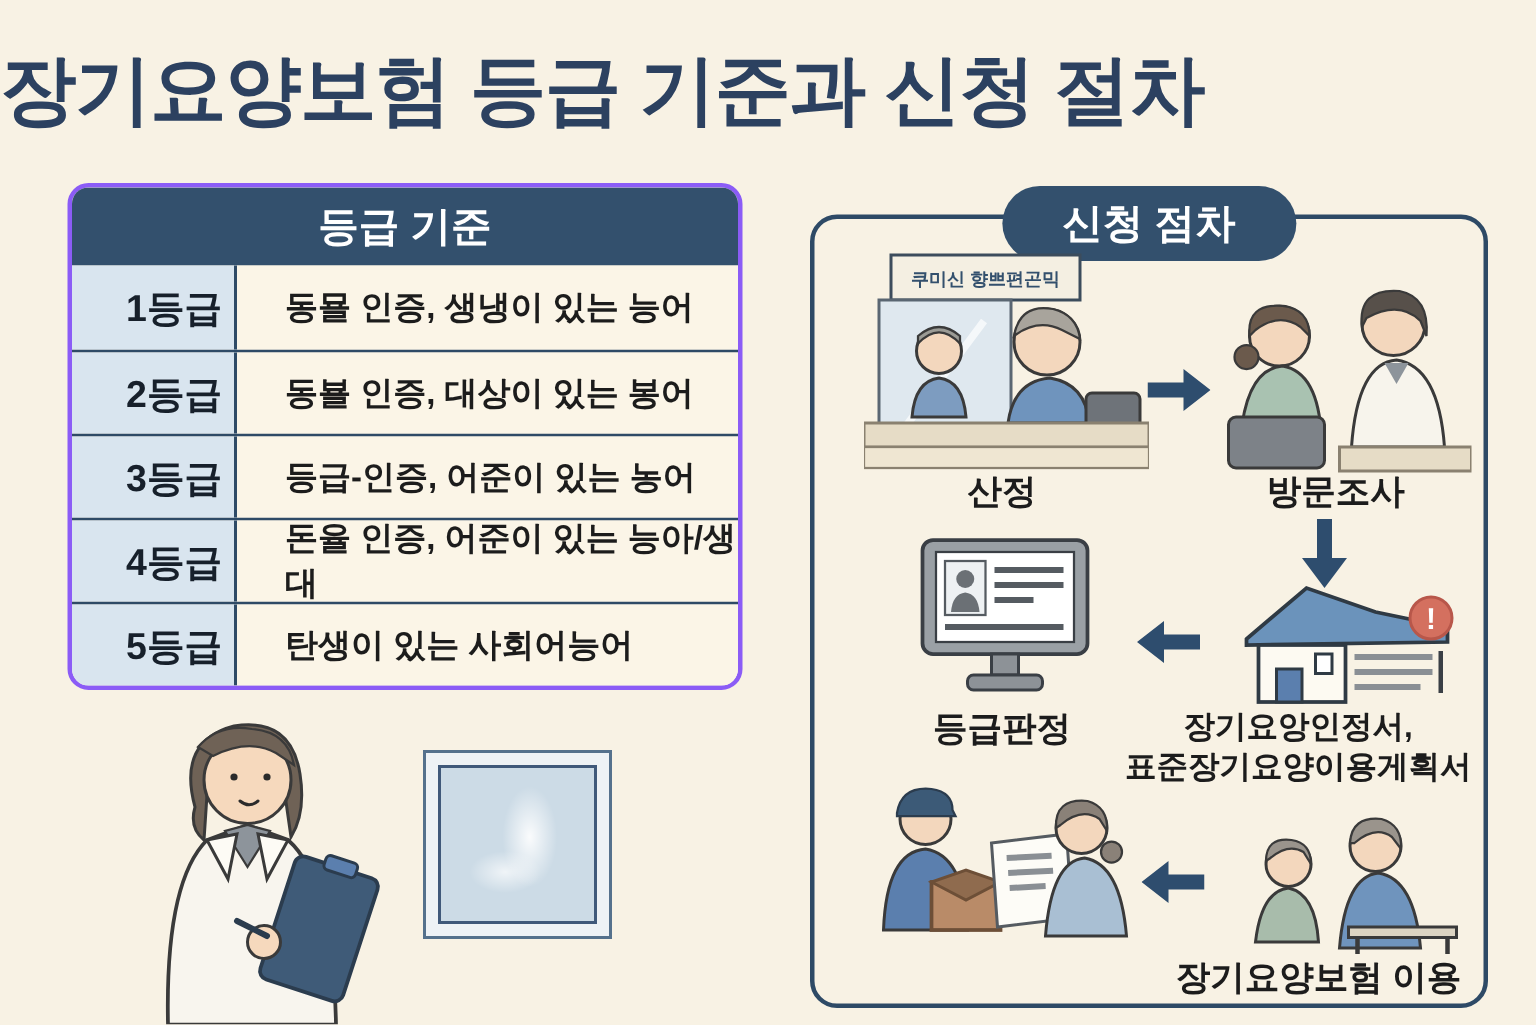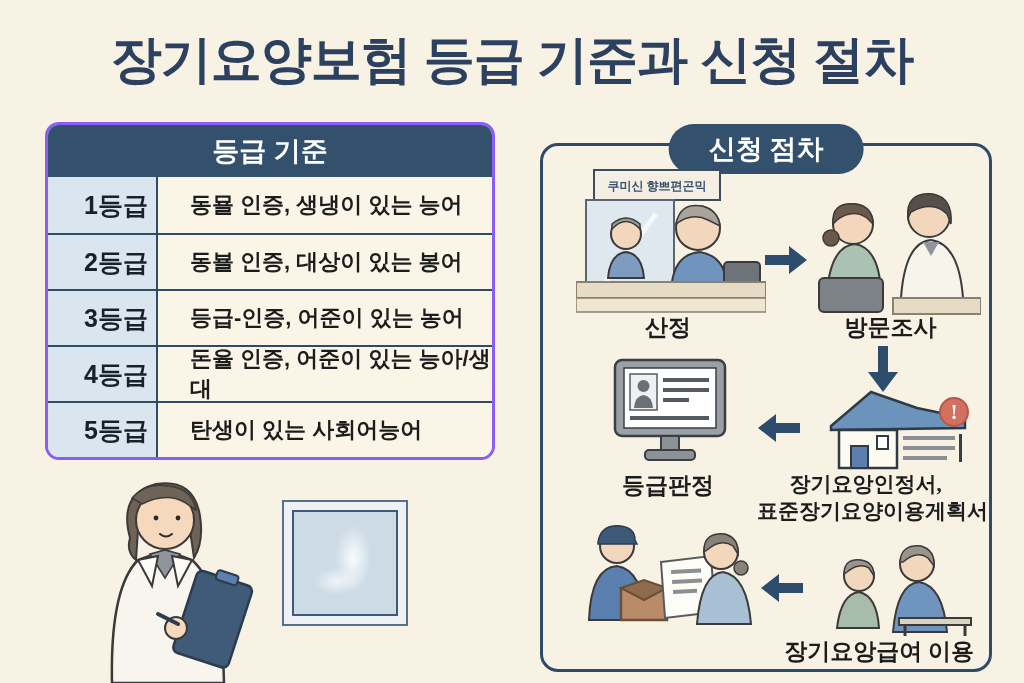--- a/index.html
+++ b/index.html
@@ -8,21 +8,21 @@
     font-family:"Liberation Sans","DejaVu Sans",sans-serif;
     background:#f8f2e4;
     position:relative;
     overflow:hidden;
   }
   .stage { position:absolute; inset:0; width:1024px; height:683px; }
 
   
   .page-title {
     position:absolute; top:26px; left:0; width:1024px;
-    text-align:center;
+    text-align:left;
     font-size:51px; font-weight:800; letter-spacing:-1px;
     color:#2c4160;
   }
 
   
   .criteria-table {
     position:absolute; left:45px; top:122px; width:450px;
     border:3px solid #8b5cf6; border-radius:14px; overflow:hidden;
     background:#fbf5e7;
   }
@@ -39,21 +39,21 @@
     font-size:25px; font-weight:700; color:#17202b;padding-left:28px;
   }
   .criteria-desc {
     flex:1; background:#fbf5e7; display:flex; align-items:center;
     padding-left:32px; font-size:22px; font-weight:600; color:#1c1c1c;
   }
 
   
   .procedure-panel {
     position:absolute; left:540px; top:143px; width:452px; height:529px;
-    border:3px solid #2e4a66; border-radius:18px;font-family:Liberation Serif, serif;
+    border:3px solid #2e4a66; border-radius:18px;
   }
   .procedure-badge {
     position:absolute; top:-22px; left:50%; transform:translateX(-50%);
     background:#33506d; color:#fff;
     font-size:27px; font-weight:800;
     padding:7px 40px; border-radius:26px; white-space:nowrap;
   }
   .scene { position:absolute; }
   .step-label {
     position:absolute; text-align:center;
@@ -189,21 +189,21 @@
         <rect x="84" y="60" width="52" height="4" fill="#8a8f94"></rect>
         <rect x="84" y="70" width="44" height="4" fill="#8a8f94"></rect>
         <rect x="140" y="48" width="3" height="28" fill="#3a3f45"></rect>
         <circle cx="135" cy="26" r="14" fill="#d4705f" stroke="#b8574a" stroke-width="2"></circle>
         <text x="135" y="33" text-anchor="middle" font-size="20" font-weight="800" fill="#ffffff">!</text>
       </svg>
     </div>
 
     <div class="step-label" style="left:30px; top:324px; width:190px;">등급판정</div>
     <div class="step-label small" style="left:200px; top:324px; width:245px;">장기요앙인정서,</div>
-    <div class="step-label small" style="left:200px; top:351px; width:245px;text-align:right;">표준장기요양이용게획서</div>
+    <div class="step-label small" style="left:200px; top:351px; width:245px;">표준장기요양이용게획서</div>
 
     <div class="scene" style="left:22px; top:366px;">
       <svg width="200" height="122" viewBox="0 0 200 122">
 
         <circle cx="52" cy="34" r="17" fill="#f3d7bd" stroke="#3a3a3a" stroke-width="2"></circle>
         <path d="M33 30 Q36 12 56 14 Q70 16 70 28 L72 32 L33 32 Z" fill="#3c5a77" stroke="#2b3c4e" stroke-width="1.5"></path>
         <path d="M24 108 Q26 56 52 54 Q78 58 80 108 Z" fill="#5b7fae" stroke="#3a3a3a" stroke-width="2"></path>
         <rect x="56" y="76" width="46" height="32" fill="#b98b68" stroke="#6d4f37" stroke-width="2.5"></rect>
         <polygon points="56,76 79,88 102,76 79,68" fill="#8f6b4e" stroke="#6d4f37" stroke-width="2"></polygon>
 
@@ -232,21 +232,21 @@
 
         <circle cx="102" cy="28" r="17" fill="#f3d7bd" stroke="#3a3a3a" stroke-width="2"></circle>
         <path d="M85 26 Q86 8 106 10 Q120 14 119 30 L113 22 Q102 14 88 26 Z" fill="#9a948c" stroke="#3a3a3a" stroke-width="1.5"></path>
         <path d="M78 96 Q82 48 104 46 Q128 50 132 96 Z" fill="#6f94bd" stroke="#3a3a3a" stroke-width="2"></path>
         <rect x="84" y="82" width="72" height="7" fill="#dcd4c2" stroke="#3a3a3a" stroke-width="2"></rect>
         <line x1="90" y1="89" x2="90" y2="100" stroke="#3a3a3a" stroke-width="3"></line>
         <line x1="150" y1="89" x2="150" y2="100" stroke="#3a3a3a" stroke-width="3"></line>
       </svg>
     </div>
 
-    <div class="step-label" style="left:232px; top:490px; width:208px;">장기요앙급여 이용</div>
+    <div class="step-label" style="left:232px; top:490px; width:208px;">장기요양보험 이용</div>
   </div>
 
   <div class="abs" style="left:72px; top:458px;">
     <svg width="200" height="225" viewBox="0 0 200 225">
       <path d="M58 80 Q46 36 84 26 Q122 20 128 58 Q132 84 122 100 L118 72 Q116 48 90 46 Q68 48 66 72 L64 102 Q54 94 58 80 Z" fill="#6f6256" stroke="#3a3a3a" stroke-width="2"></path>
       <circle cx="93" cy="62" r="29" fill="#f6d9bd" stroke="#3a3a3a" stroke-width="2"></circle>
       <path d="M60 40 Q74 24 96 28 Q120 30 124 52 L112 44 Q94 34 70 46 Z" fill="#6f6256" stroke="#3a3a3a" stroke-width="1.5"></path>
       <circle cx="84" cy="60" r="2.4" fill="#2b2b2b"></circle>
       <circle cx="106" cy="60" r="2.4" fill="#2b2b2b"></circle>
       <path d="M88 76 Q94 81 100 76" stroke="#2b2b2b" stroke-width="2" fill="none" stroke-linecap="round"></path>

